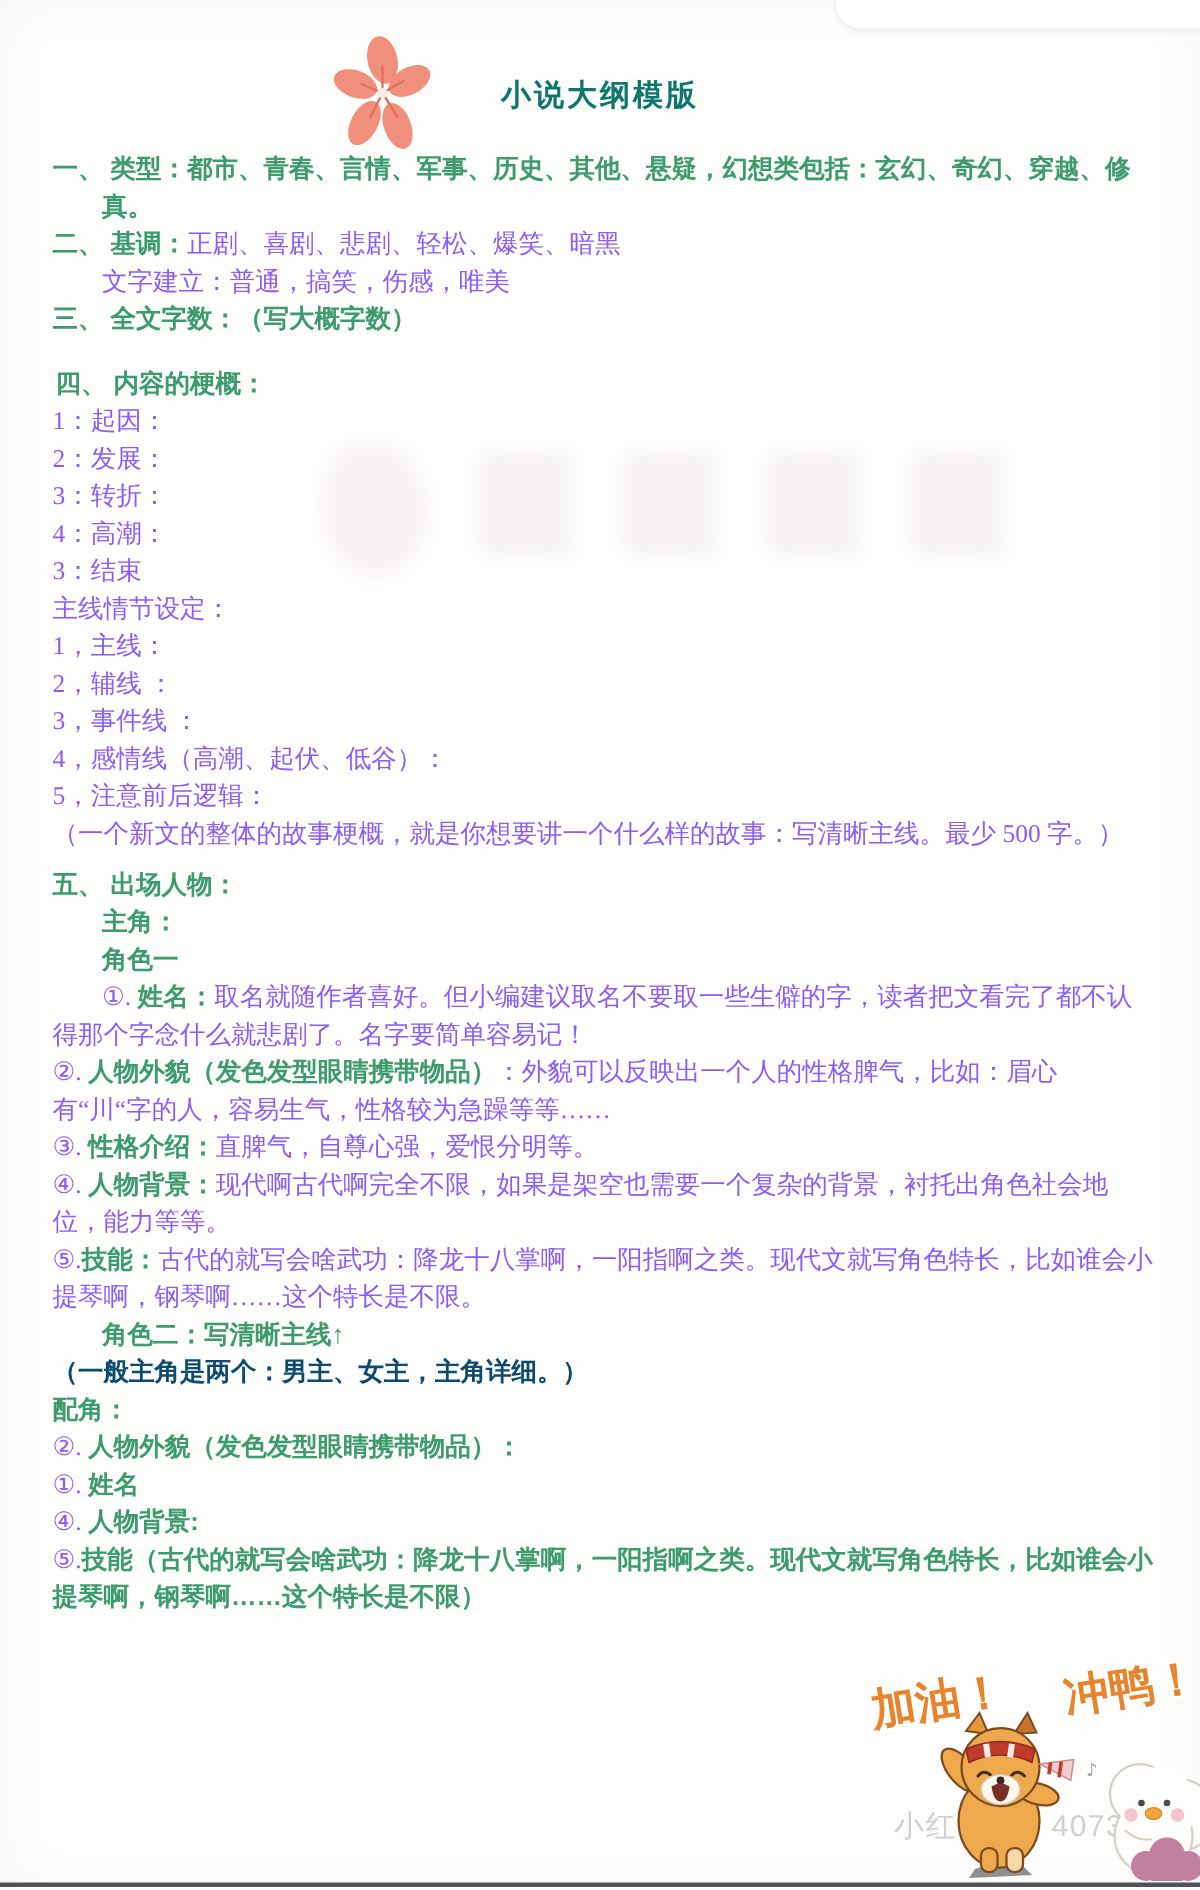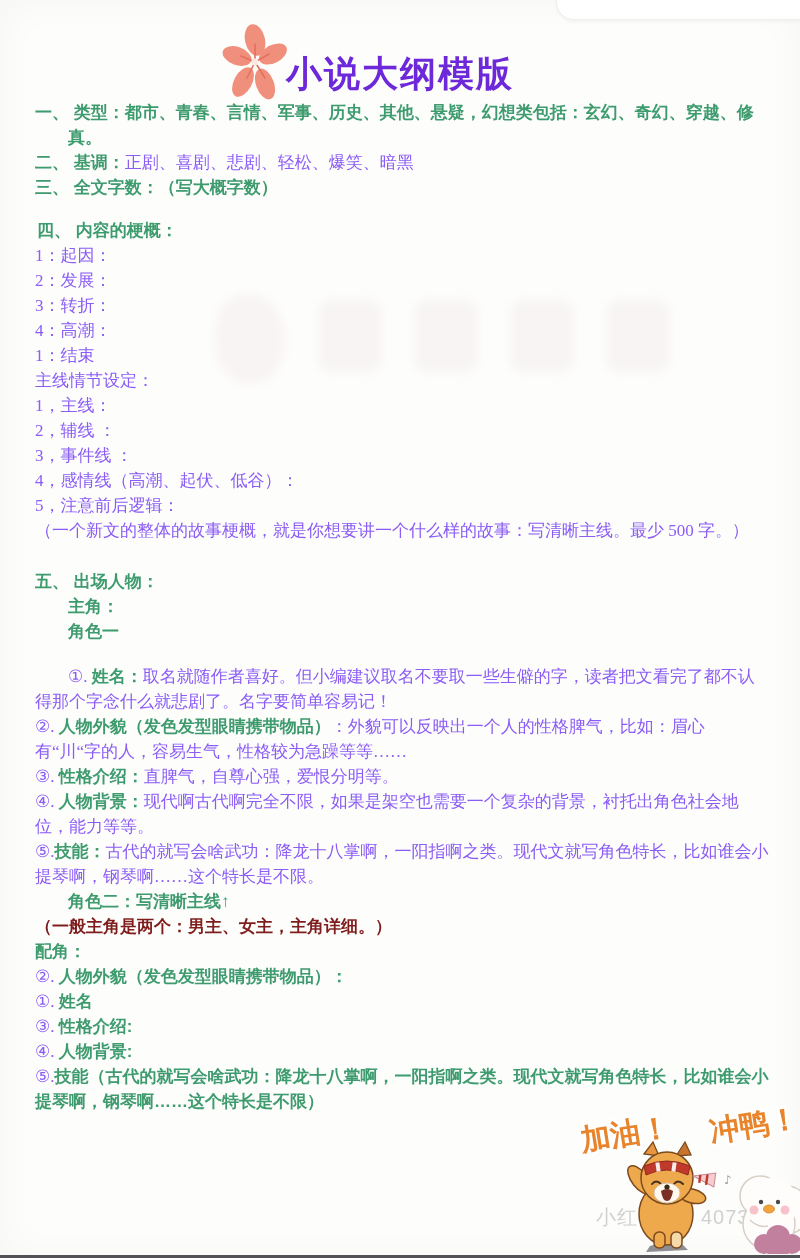--- a/index.html
+++ b/index.html
@@ -11,31 +11,31 @@
   
   .top-pill{position:absolute;left:556px;top:-18px;width:256px;height:36px;
             border-radius:18px;background:#ffffff;border:1px solid #efefef;
             box-shadow:0 2px 3px rgba(0,0,0,0.04);}
 
   
   .header{position:absolute;top:0;left:0;width:100%;height:100px;}
   .flower{position:absolute;left:221px;top:24px;width:68px;height:76px;}
   .doc-title{position:absolute;left:0;top:50px;width:100%;text-align:center;
              font-family:"Liberation Sans",sans-serif;font-weight:700;
-             font-size:36px;letter-spacing:2px;color:#6d28d9;}
+             font-size:20px;letter-spacing:2px;color:#0f766e;}
 
   
   .doc-body{position:relative;padding-top:100px;z-index:2;}
   .para{margin:0;padding:0 30px 0 35px;font-size:17px;line-height:25px;}
   .hang{padding-left:68px;text-indent:-33px;}
   .in{padding-left:68px;}
-  .first{text-indent:33px;margin-top:20px;}
+  .first{text-indent:33px;}
   .sg{color:#3e9b6e;font-weight:700;font-family:"Liberation Sans",sans-serif;}
   .sd{color:#8b5cf6;font-family:"Liberation Serif",serif;}
-  .sr{color:#7f1d1d;font-weight:700;font-family:"Liberation Sans",sans-serif;}
+  .sr{color:#0c4a6e;font-weight:700;font-family:"Liberation Sans",sans-serif;}
 
   
   .center-wm{position:absolute;left:215px;top:300px;width:520px;height:120px;
              display:flex;align-items:flex-start;gap:34px;z-index:1;
              filter:blur(5px);opacity:.55;}
   .wm-blob{width:62px;height:72px;border-radius:10px;background:rgba(214,198,198,0.28);}
   .wm-blob.paw{width:70px;height:90px;border-radius:45% 55% 50% 50%;
                background:rgba(226,203,203,0.33);margin-top:-6px;}
 
   
@@ -77,48 +77,48 @@
           <path d="M34 38 L48 30"></path>
       </g>
       <circle cx="34" cy="38" r="3.5" fill="#fbe8e2"></circle>
     </svg>
     <div class="doc-title">小说大纲模版</div>
   </div>
 
   <div class="doc-body" id="doc-body">
       <p class="para hang"><span class="sg">一、 类型：都市、青春、言情、军事、历史、其他、悬疑，幻想类包括：玄幻、奇幻、穿越、修真。</span></p>
       <p class="para"><span class="sg">二、 基调：</span><span class="sd">正剧、喜剧、悲剧、轻松、爆笑、暗黑</span></p>
+      <p class="para in"><span class="sd">文字建立：普通，搞笑，伤感，唯美</span></p>
       <p class="para"><span class="sg">三、 全文字数：（写大概字数）</span></p>
       <p class="para" style="margin-top: 18px; padding-left: 37px;"><span class="sg">四、 内容的梗概：</span></p>
       <p class="para"><span class="sd">1：起因：</span></p>
       <p class="para"><span class="sd">2：发展：</span></p>
       <p class="para"><span class="sd">3：转折：</span></p>
       <p class="para"><span class="sd">4：高潮：</span></p>
-      <p class="para"><span class="sd">1：结束</span></p>
+      <p class="para"><span class="sd">3：结束</span></p>
       <p class="para"><span class="sd">主线情节设定：</span></p>
       <p class="para"><span class="sd">1，主线：</span></p>
       <p class="para"><span class="sd">2，辅线 ：</span></p>
       <p class="para"><span class="sd">3，事件线 ：</span></p>
       <p class="para"><span class="sd">4，感情线（高潮、起伏、低谷）：</span></p>
       <p class="para"><span class="sd">5，注意前后逻辑：</span></p>
       <p class="para"><span class="sd">（一个新文的整体的故事梗概，就是你想要讲一个什么样的故事：写清晰主线。最少 500 字。）</span></p>
-      <p class="para" style="margin-top: 26px;"><span class="sg">五、 出场人物：</span></p>
+      <p class="para" style="margin-top: 9px;"><span class="sg">五、 出场人物：</span></p>
       <p class="para in"><span class="sg">主角：</span></p>
       <p class="para in"><span class="sg">角色一</span></p>
       <p class="para first"><span class="sd">①. </span><span class="sg">姓名：</span><span class="sd">取名就随作者喜好。但小编建议取名不要取一些生僻的字，读者把文看完了都不认得那个字念什么就悲剧了。名字要简单容易记！</span></p>
       <p class="para"><span class="sd">②. </span><span class="sg">人物外貌（发色发型眼睛携带物品）</span><span class="sd">：外貌可以反映出一个人的性格脾气，比如：眉心有“川“字的人，容易生气，性格较为急躁等等……</span></p>
       <p class="para"><span class="sd">③. </span><span class="sg">性格介绍：</span><span class="sd">直脾气，自尊心强，爱恨分明等。</span></p>
       <p class="para"><span class="sd">④. </span><span class="sg">人物背景：</span><span class="sd">现代啊古代啊完全不限，如果是架空也需要一个复杂的背景，衬托出角色社会地位，能力等等。</span></p>
       <p class="para"><span class="sd">⑤.</span><span class="sg">技能：</span><span class="sd">古代的就写会啥武功：降龙十八掌啊，一阳指啊之类。现代文就写角色特长，比如谁会小提琴啊，钢琴啊……这个特长是不限。</span></p>
       <p class="para in"><span class="sg">角色二：写清晰主线↑</span></p>
       <p class="para"><span class="sr">（一般主角是两个：男主、女主，主角详细。）</span></p>
       <p class="para"><span class="sg">配角：</span></p>
       <p class="para"><span class="sd">②. </span><span class="sg">人物外貌（发色发型眼睛携带物品）：</span></p>
       <p class="para"><span class="sd">①. </span><span class="sg">姓名</span></p>
-      <p class="para"><span class="sd">③. </span><span class="sg">性格介绍:</span></p>
       <p class="para"><span class="sd">④. </span><span class="sg">人物背景:</span></p>
       <p class="para"><span class="sd">⑤.</span><span class="sg">技能（古代的就写会啥武功：降龙十八掌啊，一阳指啊之类。现代文就写角色特长，比如谁会小提琴啊，钢琴啊……这个特长是不限）</span></p>
     </div>
 
   <div class="center-wm">
     <div class="wm-blob paw"></div>
     <div class="wm-blob"></div>
     <div class="wm-blob"></div>
     <div class="wm-blob"></div>
     <div class="wm-blob"></div>

